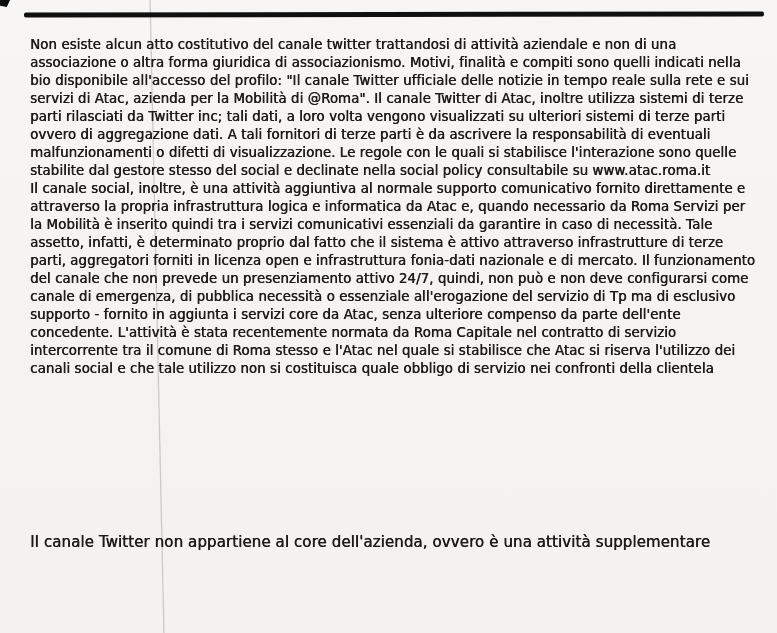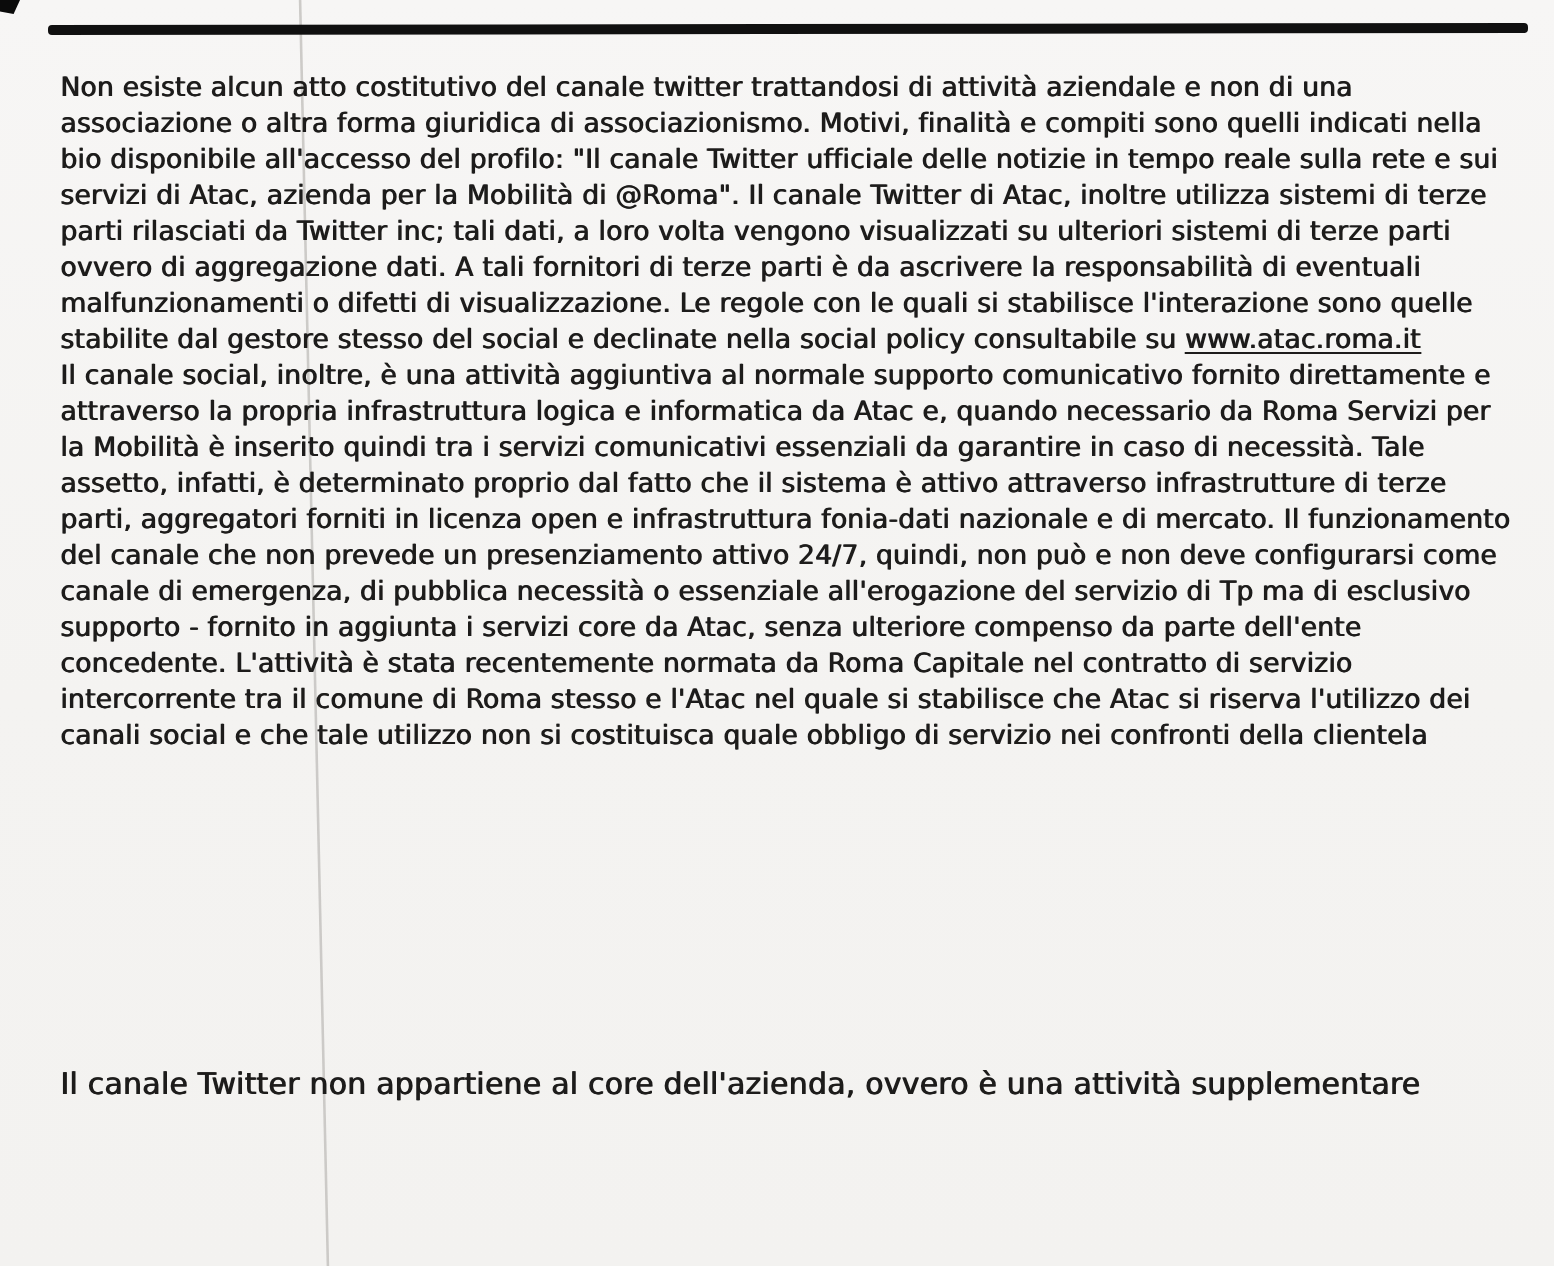--- a/index.html
+++ b/index.html
@@ -51,21 +51,20 @@
     width: 726px;
     font-size: 13.3px;
     line-height: 18px;
     letter-spacing: 0.1px;
     text-shadow: 0.5px 0 0 currentColor; 
   }
   .text-block p {
     margin: 0;
   }
   .link {
-    text-decoration: underline;
     text-underline-offset: 2px;
   }
   .statement {
     position: absolute;
     left: 30px;
     width: 726px;
     margin: 0;
     font-size: 15px;
     line-height: 18px;
     letter-spacing: 0.1px;

